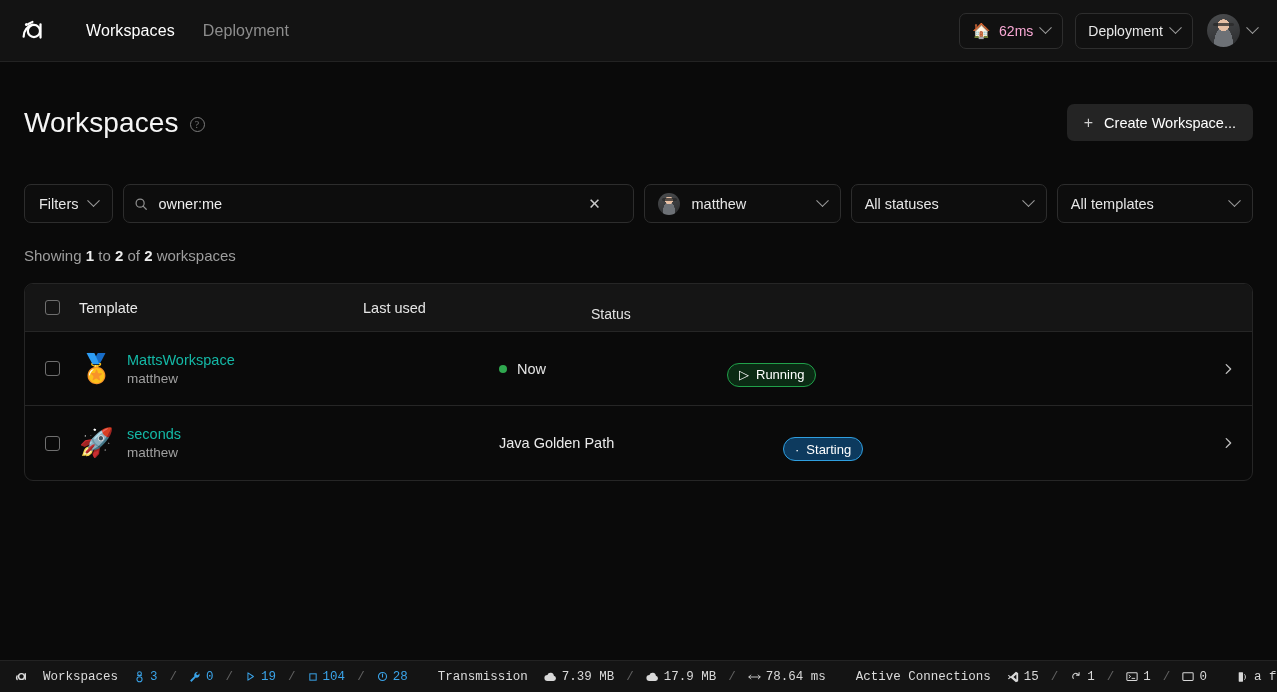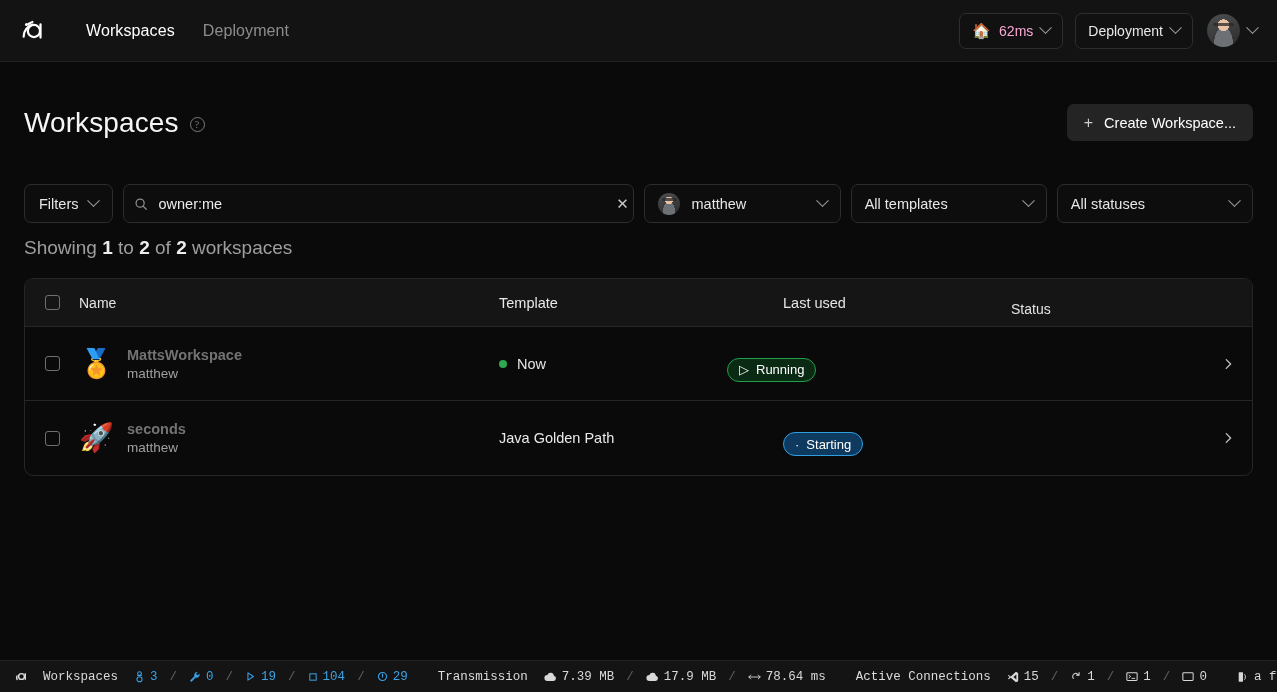--- a/index.html
+++ b/index.html
@@ -124,42 +124,42 @@
     background: #0d0d0d;
     border: 1px solid #2d2d2d;
     border-radius: 7px;
     display: flex; align-items: center;
     font-size: 14.5px; color: #e6e6e6;
     cursor: pointer;
   }
   .filt-filters { padding: 0 14px; gap: 11px; }
   .searchbox {
     flex: none; width: 511px;
-    padding: 0 0 0 0;
+    padding: 0 28px 0 0;
     gap: 0;
     cursor: text;
   }
   .search-ic {
     width: 34px; display: flex; align-items: center; justify-content: center;
     color: #8e8e8e;
   }
   .search-val { flex: 1; font-size: 14.5px; color: #ededed; }
   .clear-x {
     width: 22px; height: 22px;
     display: flex; align-items: center; justify-content: center;
     color: #c8c8c8; font-size: 15px; cursor: pointer;
   }
   .sel { width: 200px; padding: 0 13px; justify-content: space-between; }
   .sel.user { width: 200px; }
   .sel-left { display: flex; align-items: center; gap: 11px; }
 
   
   .showing {
-    margin-top: 14px;
-    font-size: 19px;
+    margin-top: 24px;
+    font-size: 15px;
     color: #9e9e9e;
   }
   .showing b { color: #ededed; font-weight: 700; }
 
   
   .table {
     margin-top: 19px;
     border: 1px solid #262626;
     border-radius: 9px;
     overflow: hidden;
@@ -179,21 +179,21 @@
   .c-check { width: 54px; display: flex; justify-content: center; align-items: center; }
   .cbox {
     width: 15px; height: 15px;
     border: 1.4px solid #6f6f6f;
     border-radius: 3px;
     cursor: pointer;
     background: transparent;
   }
   .c-name { width: 420px; display: flex; align-items: center; gap: 14px; }
   .ws-emoji { font-size: 28px; line-height: 1; width: 34px; text-align: center; }
-  .ws-title { font-size: 14.5px; font-weight: 700; color: #737373; }
+  .ws-title { font-size: 14.5px; font-weight: 400; color: #14b8a6; }
   .ws-owner { font-size: 13.5px; color: #a0a0a0; margin-top: 3px; }
   .c-template { width: 284px; font-size: 14.5px; color: #eaeaea; }
   .c-lastused { width: 228px; font-size: 14.5px; color: #e5e5e5; display: flex; align-items: center; gap: 10px; }
   .dot { width: 8px; height: 8px; border-radius: 50%; flex: none; }
   .c-status { flex: 1; margin-top: 12px; }
   .badge {
     display: inline-flex; align-items: center; gap: 7px;
     height: 24px; padding: 0 11px;
     border-radius: 12px;
     font-size: 13px;
@@ -293,40 +293,39 @@
 
     <div class="filt sel user">
       <span class="sel-left">
         <span class="avatar sm"></span>
         <span>matthew</span>
       </span>
       <span class="chev"></span>
     </div>
 
     <div class="filt sel">
+      <span>All statuses</span>
+      <span class="chev"></span>
+    </div>
+
+    <div class="filt sel">
       <span>All templates</span>
-      <span class="chev"></span>
-    </div>
-
-    <div class="filt sel">
-      <span>All statuses</span>
       <span class="chev"></span>
     </div>
   </div>
 
   <div class="showing">
     <span>Showing </span><b>1</b><span> to </span><b>2</b><span> of </span><b>2</b><span> workspaces</span>
   </div>
 
   <div class="table">
     <div class="trow thead">
       <div class="c-check">
         <span class="cbox"></span>
       </div>
-      <div class="c-name">Name</div>
       <div class="c-template">Template</div>
       <div class="c-lastused">Last used</div>
       <div class="c-status">Status</div>
       <div class="c-arrow"></div>
     </div>
 
     <div class="trow tbody">
       <div class="c-check">
         <span class="cbox"></span>
       </div>
@@ -435,21 +434,21 @@
     </span>
     <span class="sb-sep">/</span>
 
     <span class="sb-metric">
       <span class="sb-ic sb-blue">
         <svg width="11" height="11" viewBox="0 0 12 12" fill="none" aria-hidden="true">
           <circle cx="6" cy="6" r="4.4" stroke="currentColor" stroke-width="1.2"></circle>
           <path d="M6 3.4v3.2" stroke="currentColor" stroke-width="1.2" stroke-linecap="round"></path>
         </svg>
       </span>
-      <span class="sb-blue">29</span>
+      <span class="sb-blue">28</span>
     </span>
   </div>
 
   <div class="sb-group">
     <span class="sb-label">Transmission</span>
 
     <span class="sb-metric">
       <span class="sb-ic">
         <svg width="13" height="12" viewBox="0 0 16 12" fill="currentColor" aria-hidden="true">
           <path d="M4.3 11h7.4a3.3 3.3 0 0 0 .5-6.5A4.1 4.1 0 0 0 4.2 3.5 3.6 3.6 0 0 0 4.3 11z"></path>

